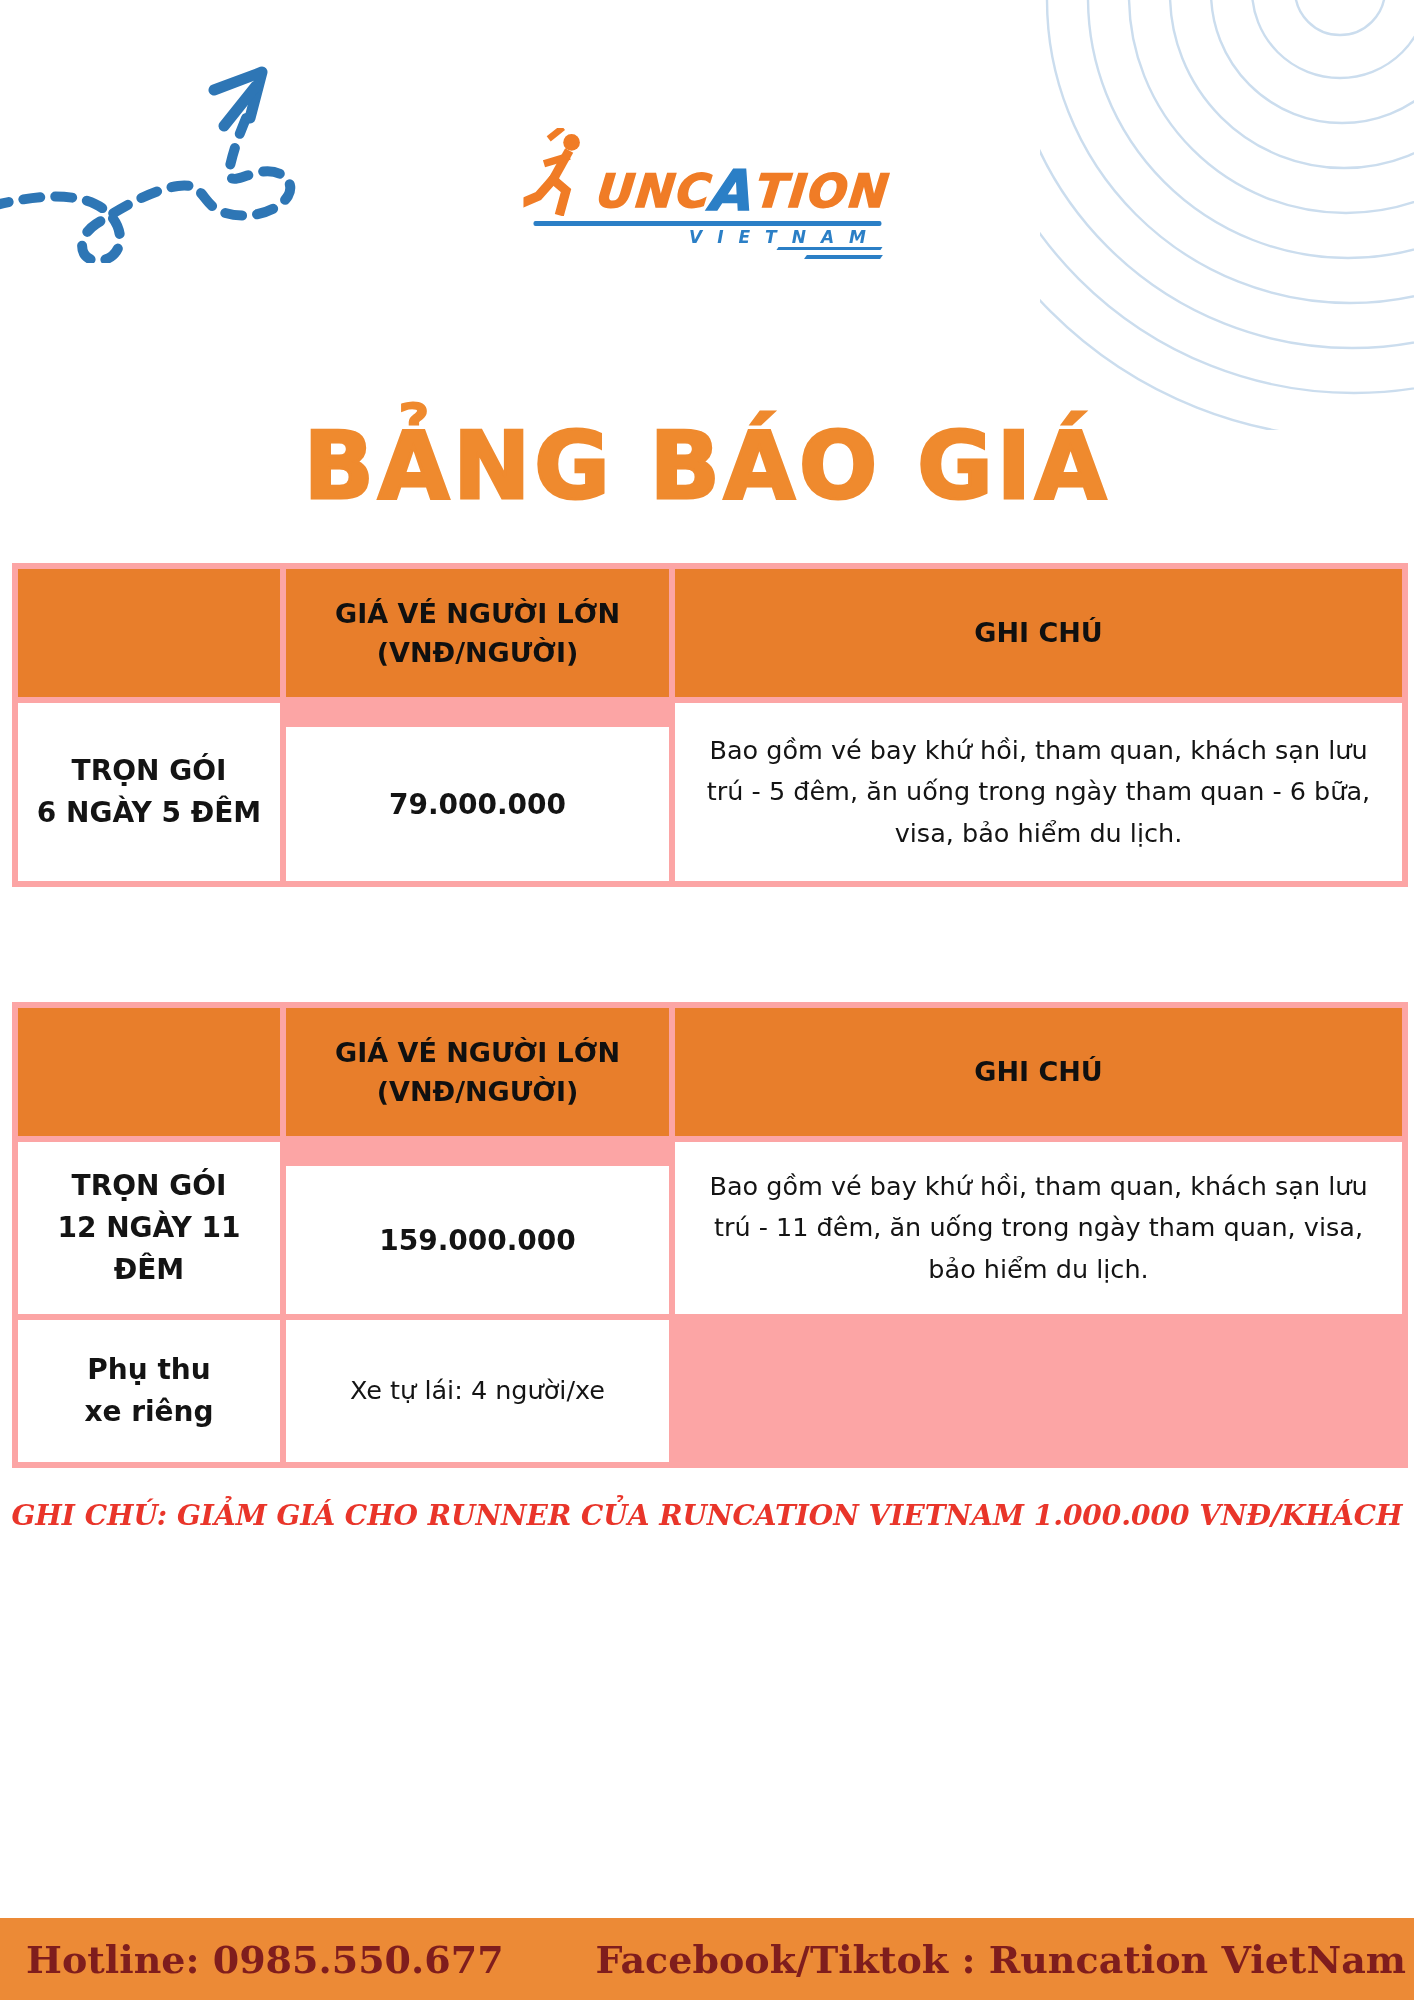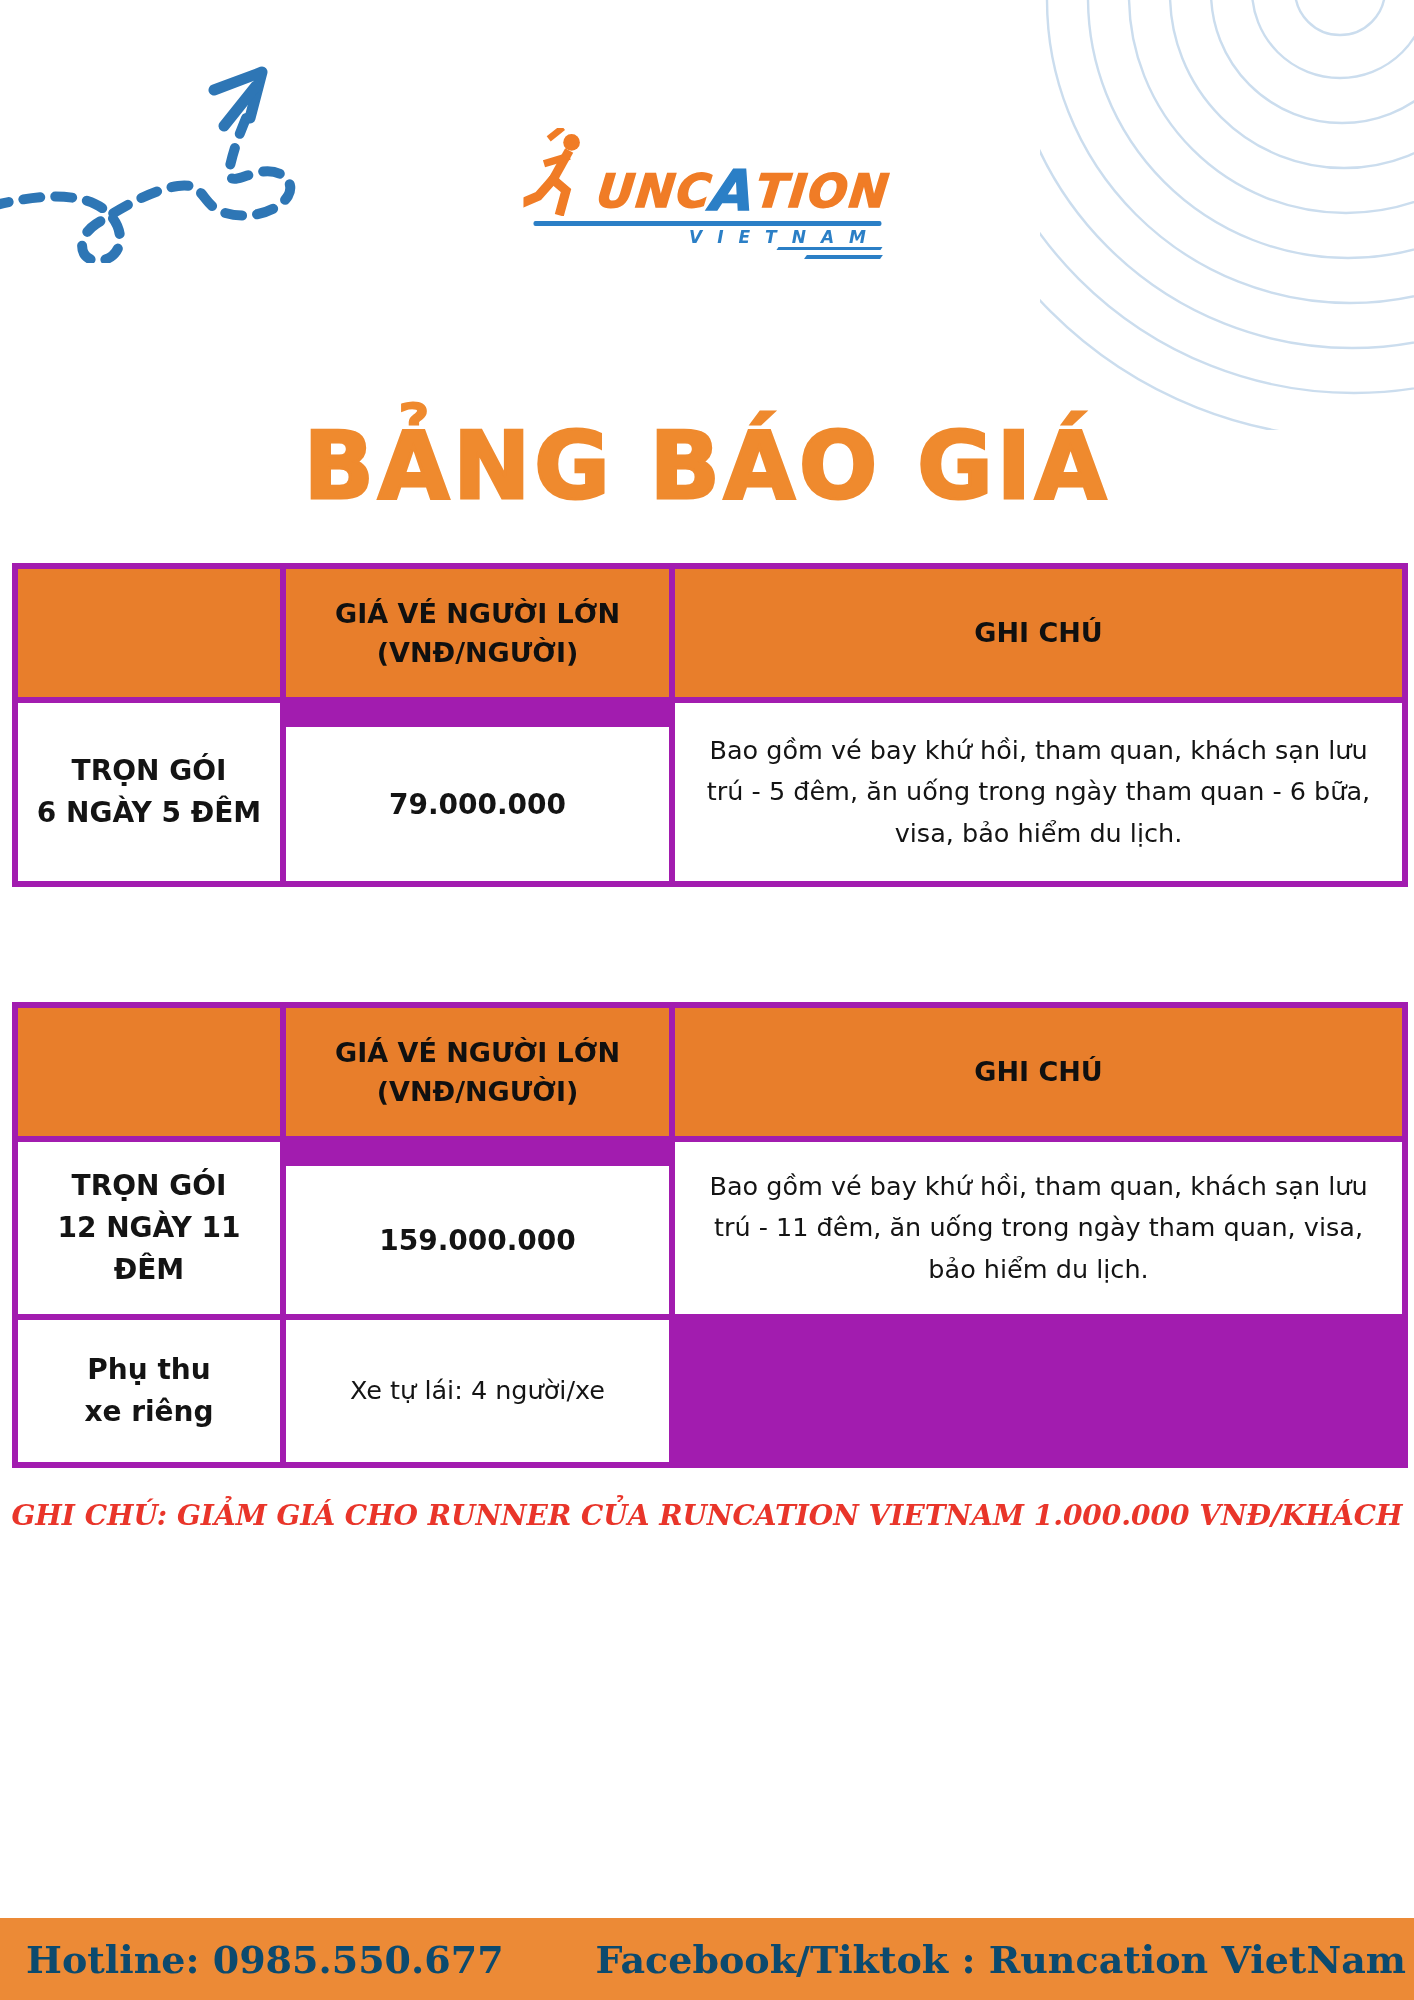--- a/index.html
+++ b/index.html
@@ -29,39 +29,39 @@
   .speed{display:flex;flex-direction:column;align-items:flex-end;gap:5px;}
   .speed i{display:block;background:#2B7FC6;transform:skewX(-35deg);}
   .speed i:nth-child(1){width:104px;height:3px;}
   .speed i:nth-child(2){width:76px;height:4px;}
   
   .page-title{position:absolute;top:350px;left:0;width:100%;text-align:center;
               font-size:92px;line-height:1.2;font-weight:bold;color:#EF8A2E;
               -webkit-text-stroke:3px #EF8A2E;letter-spacing:4px;white-space:nowrap;}
   
   .price-table{position:absolute;left:12px;width:1396px;box-sizing:border-box;
-               background:#a21caf;display:grid;grid-template-columns:262px 383px 727px;
+               background:#fca5a5;display:grid;grid-template-columns:262px 383px 727px;
                gap:6px;padding:6px;}
   .t1{top:563px;grid-template-rows:128px 178px;}
   .t2{top:1002px;grid-template-rows:128px 172px 142px;}
   .cell{background:#ffffff;display:flex;align-items:center;justify-content:center;
         text-align:center;color:#141414;white-space:pre-line;}
   .cell.head{background:#E87E2B;font-weight:bold;font-size:27px;line-height:1.45;color:#101010;}
   .cell.pkg{font-weight:bold;font-size:28px;line-height:1.5;}
   .cell.price{font-weight:bold;font-size:28px;margin-top:24px;}
   .cell.note{font-size:25.5px;line-height:1.62;padding:17px 26px;}
   
   .promo-note{position:absolute;top:1499px;left:0;width:100%;text-align:center;
               font-family:"DejaVu Serif",serif;font-style:italic;font-weight:bold;
               font-size:28px;color:#E9352A;letter-spacing:0px;}
   
   .footer{position:absolute;top:1918px;left:0;width:100%;height:82px;background:#EC8A36;
           box-sizing:border-box;display:flex;align-items:center;justify-content:space-between;
           padding:0 8px 0 26px;font-family:"DejaVu Serif",serif;font-weight:bold;
-          font-size:38px;color:#0c4a6e;}
+          font-size:38px;color:#7f1d1d;}
   .footer span{white-space:nowrap;}
 </style>
 </head>
 <body>
 
 <div id="page">
 
   <svg class="doodle" width="310" height="235" viewBox="0 0 310 235" fill="none">
     <path d="M -8,178 C 30,168 70,164 95,176 C 125,190 128,225 104,232
              C 82,238 72,212 96,196 C 118,182 150,162 178,158

